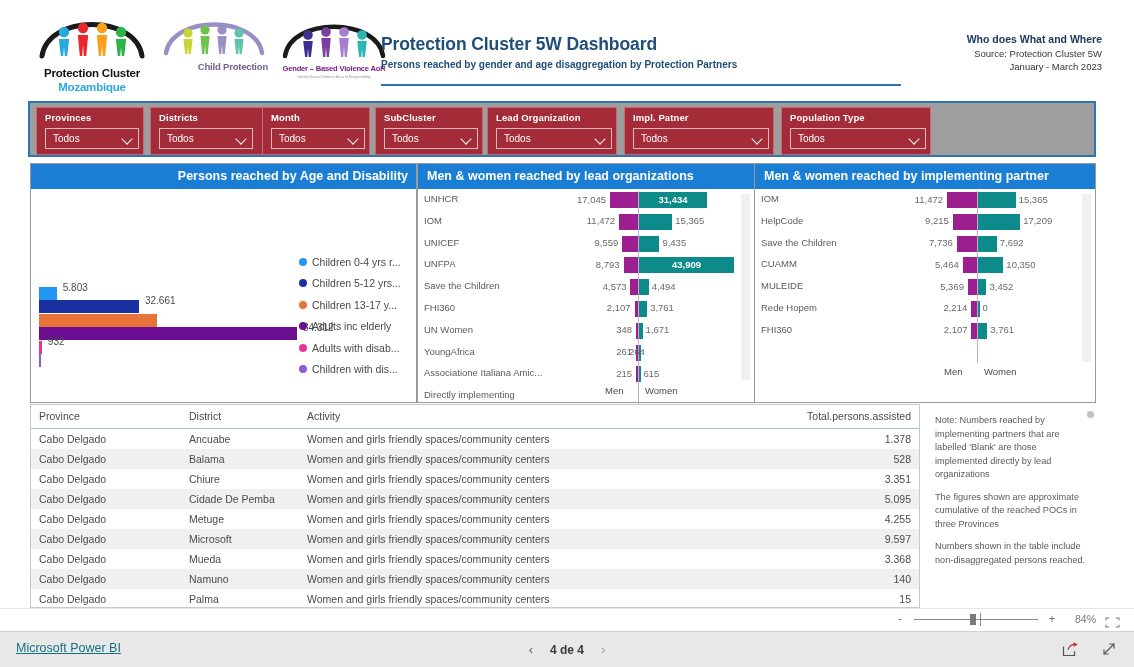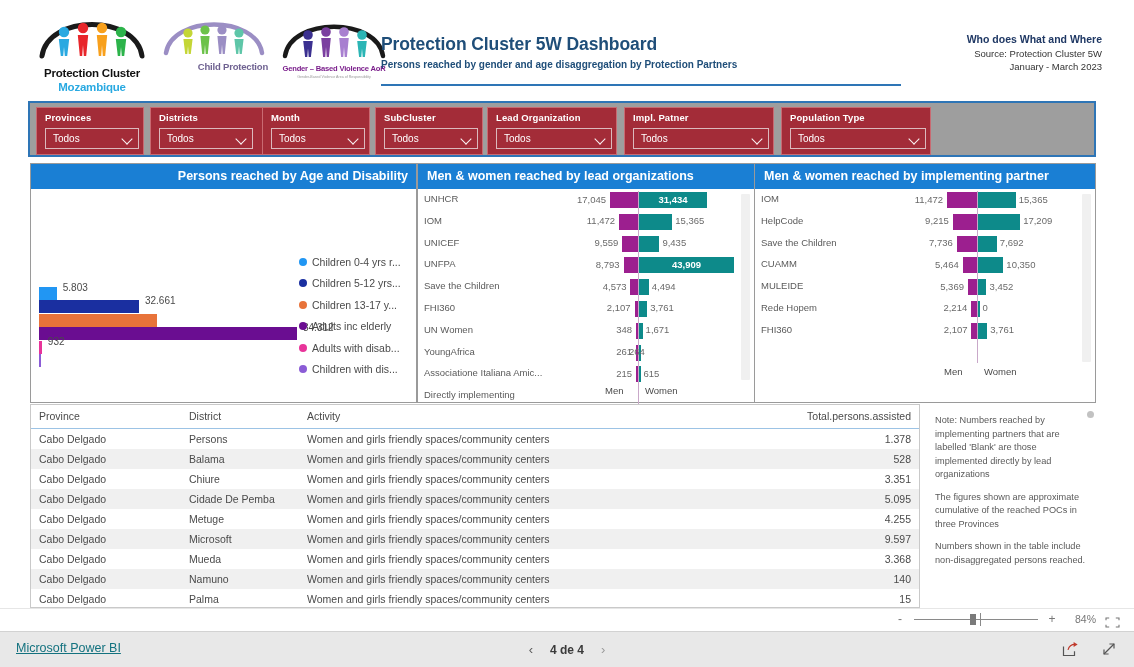--- a/index.html
+++ b/index.html
@@ -461,21 +461,21 @@
           <tr>
         <th>Province</th>
         <th>District</th>
         <th>Activity</th>
         <th class="num">Total.persons.assisted</th>
       </tr>
         </thead>
       <tbody id="tbody">
           <tr>
             <td>Cabo Delgado</td>
-            <td>Persons</td>
+            <td>Ancuabe</td>
             <td>Women and girls friendly spaces/community centers</td>
             <td class="num">1.378</td>
           </tr>
           <tr class="alt">
             <td>Cabo Delgado</td>
             <td>Balama</td>
             <td>Women and girls friendly spaces/community centers</td>
             <td class="num">528</td>
           </tr>
           <tr>

